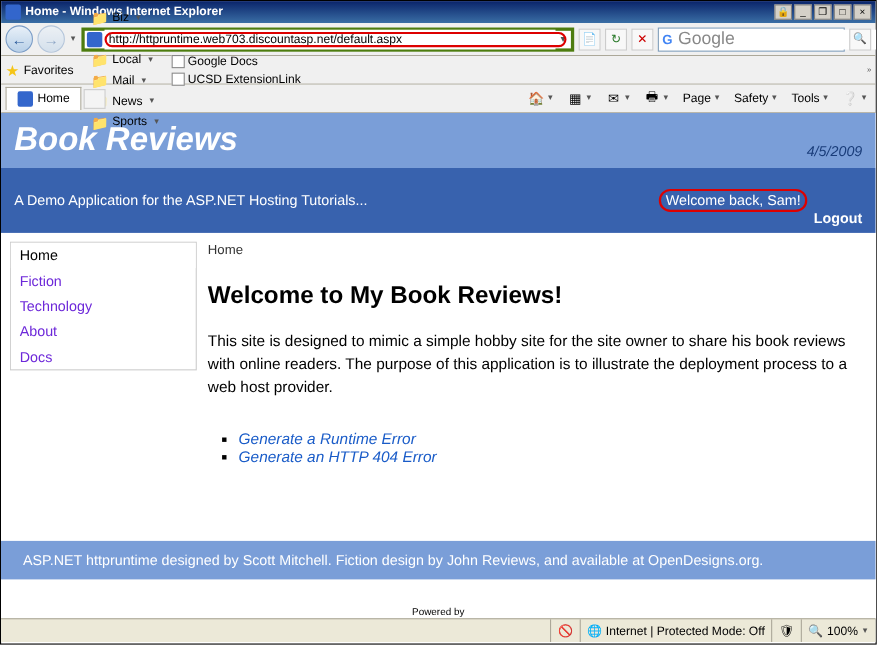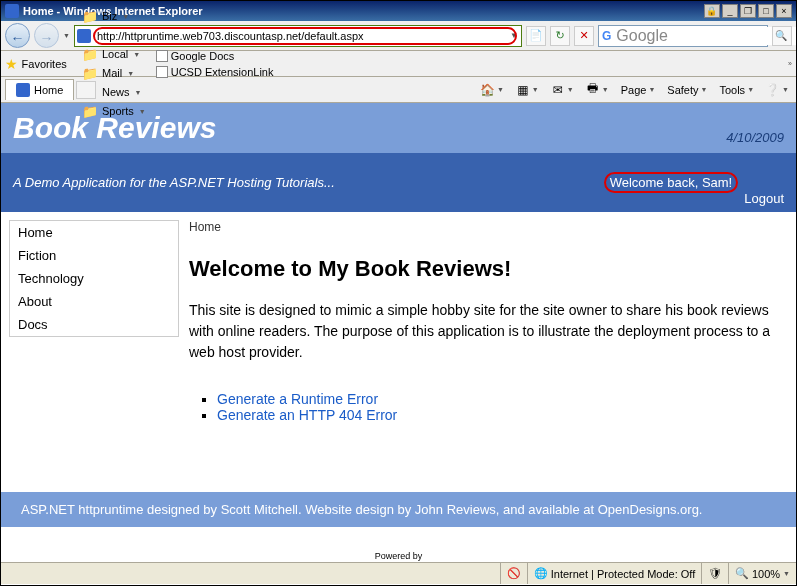--- a/index.html
+++ b/index.html
@@ -9,21 +9,21 @@
 .titlebar { background: linear-gradient(#0a246a, #3a6ea5); color: #fff; height: 20px; display: flex; align-items: center; padding: 0 4px; font-size: 11px; }
 .titlebar .favicon { width: 14px; height: 14px; background: #36c; border-radius: 2px; margin-right: 4px; }
 .titlebar-text { flex: 1; font-weight: bold; }
 .win-btns { display: flex; gap: 2px; }
 .win-btn { width: 16px; height: 14px; background: #d4d0c8; border: 1px solid #808080; font-size: 9px; text-align: center; line-height: 12px; cursor: pointer; color: #000; }
 
 
 .navbar { background: #f0f0f0; border-bottom: 1px solid #aca899; height: 30px; display: flex; align-items: center; padding: 0 4px; gap: 4px; }
 .nav-btn { width: 25px; height: 25px; border-radius: 50%; background: linear-gradient(#e8f0f8, #b8d0e8); border: 1px solid #7a9cc6; display: flex; align-items: center; justify-content: center; font-size: 14px; color: #2a5a9a; cursor: pointer; }
 .nav-btn.fwd { opacity: 0.5; }
-.addr-wrap { flex: 1; display: flex; align-items: center; height: 22px; border: 1px solid #4d7c0f; background: #fff; position: relative; }
+.addr-wrap { flex: 1; display: flex; align-items: center; height: 22px; border: 3px solid #4d7c0f; background: #fff; position: relative; }
 .addr-highlight { position: absolute; left: 18px; right: 4px; top: 1px; bottom: 1px; border: 2px solid #d00; border-radius: 10px; pointer-events: none; }
 .addr-icon { width: 14px; height: 14px; margin: 0 2px; background: #36c; border-radius: 2px; }
 .addr-input { flex: 1; border: none; outline: none; font-size: 11px; padding: 0 4px; height: 18px; }
 .addr-dd { width: 14px; text-align: center; font-size: 8px; color: #555; }
 .tool-btn { width: 20px; height: 20px; border: 1px solid #ccc; background: #f8f8f8; display: flex; align-items: center; justify-content: center; font-size: 11px; cursor: pointer; }
 .search-box { display: flex; align-items: center; width: 170px; height: 22px; border: 1px solid #7f9db9; background: #fff; }
 .search-icon { width: 14px; height: 14px; margin: 0 3px; display: inline-block; }
 .search-g { font-weight: bold; font-size: 12px; }
 .search-input { flex: 1; border: none; outline: none; font-size: 16px; color: #888; padding: 0 2px; }
 .search-input::placeholder { color: #888; }
@@ -47,37 +47,37 @@
 .cmd-btn { display: flex; align-items: center; gap: 2px; padding: 2px 3px; font-size: 11px; cursor: pointer; }
 .cmd-icon { width: 14px; height: 14px; display: inline-flex; align-items: center; justify-content: center; font-size: 12px; }
 .cmd-dd { font-size: 7px; color: #555; }
 
 
 .page { height: 459px; overflow: auto; background: #fff; }
 .hdr-main { background: #7a9ed8; padding: 8px 12px; display: flex; align-items: flex-end; }
 .hdr-title { color: #fff; font: bold italic 30px Verdana, sans-serif; flex: 1; }
 .hdr-date { color: #1a3d7a; font-style: italic; font-size: 13px; }
 .hdr-sub { background: #3862ae; color: #fff; padding: 6px 12px; display: flex; align-items: center; font-size: 13px; }
-.hdr-tagline { flex: 1; font-style: italic; }
+.hdr-tagline { flex: 1; }
 .welcome-wrap { position: relative; display: inline-block; padding: 1px 4px; margin-right: 8px; }
 .welcome-hl { position: absolute; inset: -2px; border: 2px solid #d00; border-radius: 12px; pointer-events: none; }
-.logout { font-weight: normal; cursor: pointer; margin-top: 32px; }
+.logout { font-weight: bold; cursor: pointer; margin-top: 32px; }
 
 .body-wrap { display: flex; padding: 8px 8px 0 8px; gap: 10px; min-height: 260px; }
 .side-nav { width: 170px; border: 1px solid #ccc; align-self: flex-start; }
 .side-nav div { padding: 4px 8px; font-size: 13px; }
 .side-nav .active { color: #000; font-weight: normal; background: #fff; }
-.side-nav .link { color: #000000; cursor: pointer; }
+.side-nav .link { color: #6d28d9; cursor: pointer; }
 
 .content { flex: 1; padding: 0 8px 8px 0; }
 .crumb { font-size: 12px; color: #333; margin-bottom: 22px; }
 .content h1 { font: bold 22px Verdana, sans-serif; margin-bottom: 18px; }
 .content p { font: 14px Verdana, sans-serif; line-height: 1.5; margin-bottom: 28px; }
 .content ul { list-style: square; margin-left: 28px; font: 14px Verdana, sans-serif; }
-.content ul a { color: #1a5cc8; text-decoration: none; }
+.content ul a { color: #1a5cc8; text-decoration: none; font-style: italic; }
 
 .footer { background: #7a9ed8; color: #fff; padding: 10px 20px; font: 13px Verdana, sans-serif; margin-top: 20px; }
 .footer a { color: #fff; }
 .powered { text-align: center; padding: 24px; }
 .powered .lbl { font-size: 9px; }
 .asp { font: bold italic 20px Verdana; }
 .asp .net { font-style: normal; font-weight: normal; font-size: 14px; }
 
 
 .statusbar { background: #ece9d8; border-top: 1px solid #aca899; height: 22px; display: flex; align-items: center; font-size: 11px; }
@@ -179,21 +179,21 @@
     <span class="cmd-btn">
         <span class="cmd-icon" style="color:#36c">❔</span>
         <span class="cmd-dd">▼</span>
       </span>
   </div>
 </div>
 
 <div class="page">
   <div class="hdr-main">
     <span class="hdr-title">Book Reviews</span>
-    <span class="hdr-date">4/10/2009</span>
+    <span class="hdr-date">4/5/2009</span>
   </div>
   <div class="hdr-sub">
     <span class="hdr-tagline">A Demo Application for the ASP.NET Hosting Tutorials...</span>
     <span class="welcome-wrap">
       <span>Welcome back, Sam!</span>
       <span class="welcome-hl"></span>
     </span>
     <span class="logout">Logout</span>
   </div>
 
@@ -210,21 +210,21 @@
       <h1>Welcome to My Book Reviews!</h1>
       <p>This site is designed to mimic a simple hobby site for the site owner to share his book reviews with online readers. The purpose of this application is to illustrate the deployment process to a web host provider.</p>
       <ul id="content-links">
           <li><a href="#">Generate a Runtime Error</a></li>
           <li><a href="#">Generate an HTTP 404 Error</a></li>
         </ul>
     </div>
   </div>
 
   <div class="footer">
-    <span>ASP.NET httpruntime designed by </span><a>Scott Mitchell</a><span>. Website design by </span><a>John Reviews</a><span>, and available at </span><a>OpenDesigns.org</a><span>.</span>
+    <span>ASP.NET httpruntime designed by </span><a>Scott Mitchell</a><span>. Fiction design by </span><a>John Reviews</a><span>, and available at </span><a>OpenDesigns.org</a><span>.</span>
   </div>
 
   <div class="powered">
     <div class="lbl">Powered by</div>
     <div class="asp">ASP<span class="net">.net</span></div>
   </div>
 </div>
 
 <div class="statusbar">
   <div class="status-seg flex"></div>

